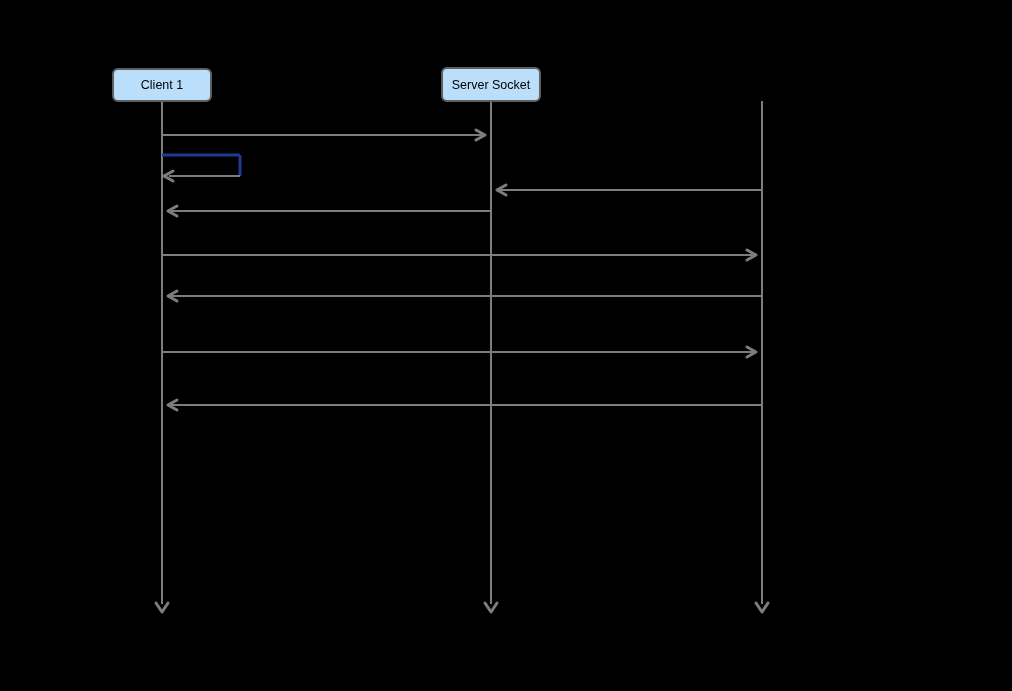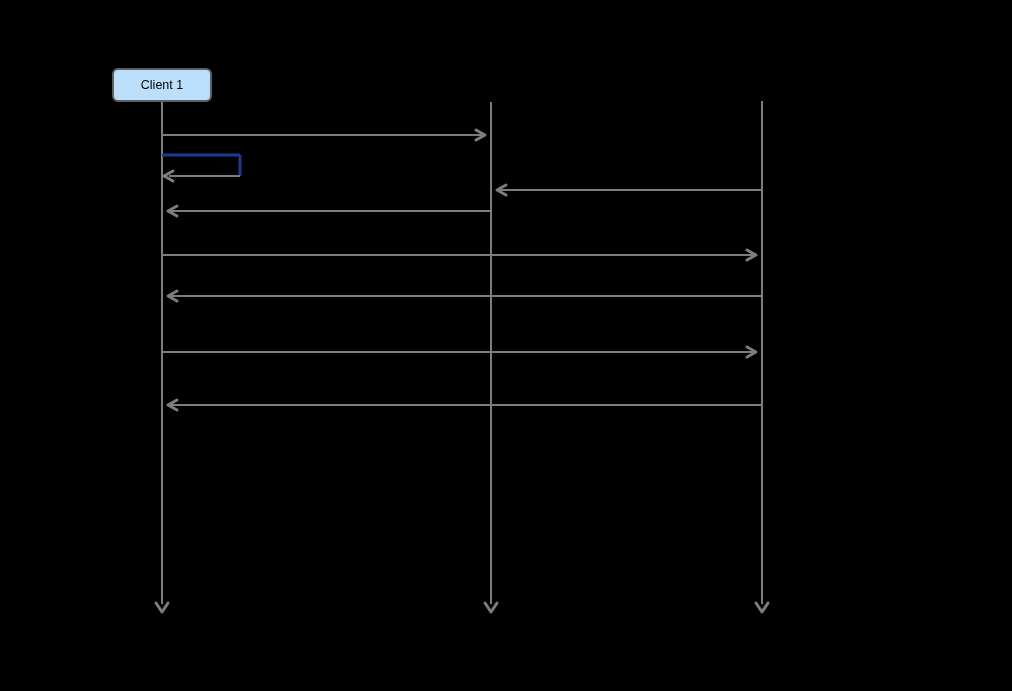--- a/index.html
+++ b/index.html
@@ -62,13 +62,16 @@
       <polyline points="177,291 168,296 177,301" fill="none" stroke="#7D7D7D" stroke-width="3" stroke-linecap="round" stroke-linejoin="round"></polyline>
       <line x1="162" y1="352" x2="754" y2="352" stroke="#7D7D7D" stroke-width="2"></line>
       <polyline points="747,347 756,352 747,357" fill="none" stroke="#7D7D7D" stroke-width="3" stroke-linecap="round" stroke-linejoin="round"></polyline>
       <line x1="762" y1="405" x2="170" y2="405" stroke="#7D7D7D" stroke-width="2"></line>
       <polyline points="177,400 168,405 177,410" fill="none" stroke="#7D7D7D" stroke-width="3" stroke-linecap="round" stroke-linejoin="round"></polyline>
     </svg>
 
   <div class="participant" style="left: 112px; top: 68px; width: 100px; height: 34px; background: rgb(187, 222, 251); border-color: rgb(95, 95, 95); color: rgb(0, 0, 0);">
     <span>Client 1</span>
   </div>
+  <div class="participant" style="left: 441px; top: 67px; width: 100px; height: 35px; background: rgb(187, 222, 251); border-color: rgb(95, 95, 95); color: rgb(0, 0, 0);">
+    <span>Server Socket</span>
+  </div>
 </div>
 
 </body></html>

